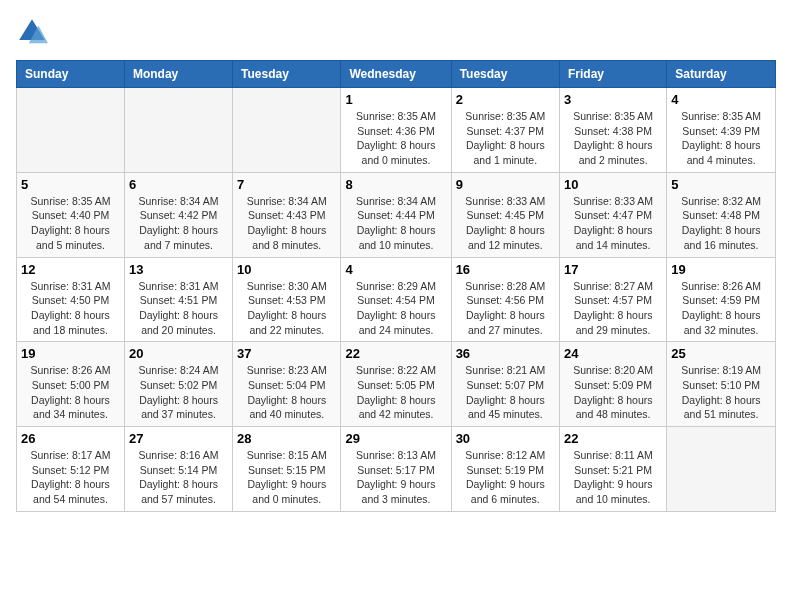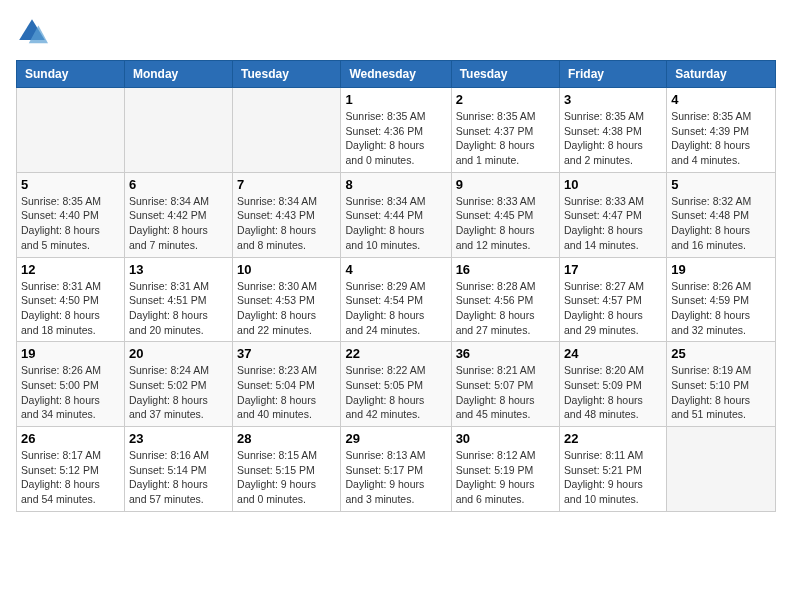--- a/index.html
+++ b/index.html
@@ -79,20 +79,21 @@
     .day-num {
       font-weight: bold;
       font-size: 13px;
       display: block;
       margin-bottom: 2px;
     }
     .day-info {
       color: #333;
       font-size: 10.5px;
       line-height: 1.4;
+      text-align: center;
     }
     .empty-cell {
       background: #f5f5f5 !important;
     }
   </style>
 </head>
 <body>
 
 <div class="header">
   <div class="logo">
@@ -234,21 +235,21 @@
           <span class="day-num">25</span>
           <div class="day-info">Sunrise: 8:19 AM<br>Sunset: 5:10 PM<br>Daylight: 8 hours<br>and 51 minutes.</div>
         </td>
       </tr>
       <tr>
         <td>
           <span class="day-num">26</span>
           <div class="day-info">Sunrise: 8:17 AM<br>Sunset: 5:12 PM<br>Daylight: 8 hours<br>and 54 minutes.</div>
         </td>
         <td>
-          <span class="day-num">23</span>
+          <span class="day-num">27</span>
           <div class="day-info">Sunrise: 8:16 AM<br>Sunset: 5:14 PM<br>Daylight: 8 hours<br>and 57 minutes.</div>
         </td>
         <td>
           <span class="day-num">28</span>
           <div class="day-info">Sunrise: 8:15 AM<br>Sunset: 5:15 PM<br>Daylight: 9 hours<br>and 0 minutes.</div>
         </td>
         <td>
           <span class="day-num">29</span>
           <div class="day-info">Sunrise: 8:13 AM<br>Sunset: 5:17 PM<br>Daylight: 9 hours<br>and 3 minutes.</div>
         </td>

